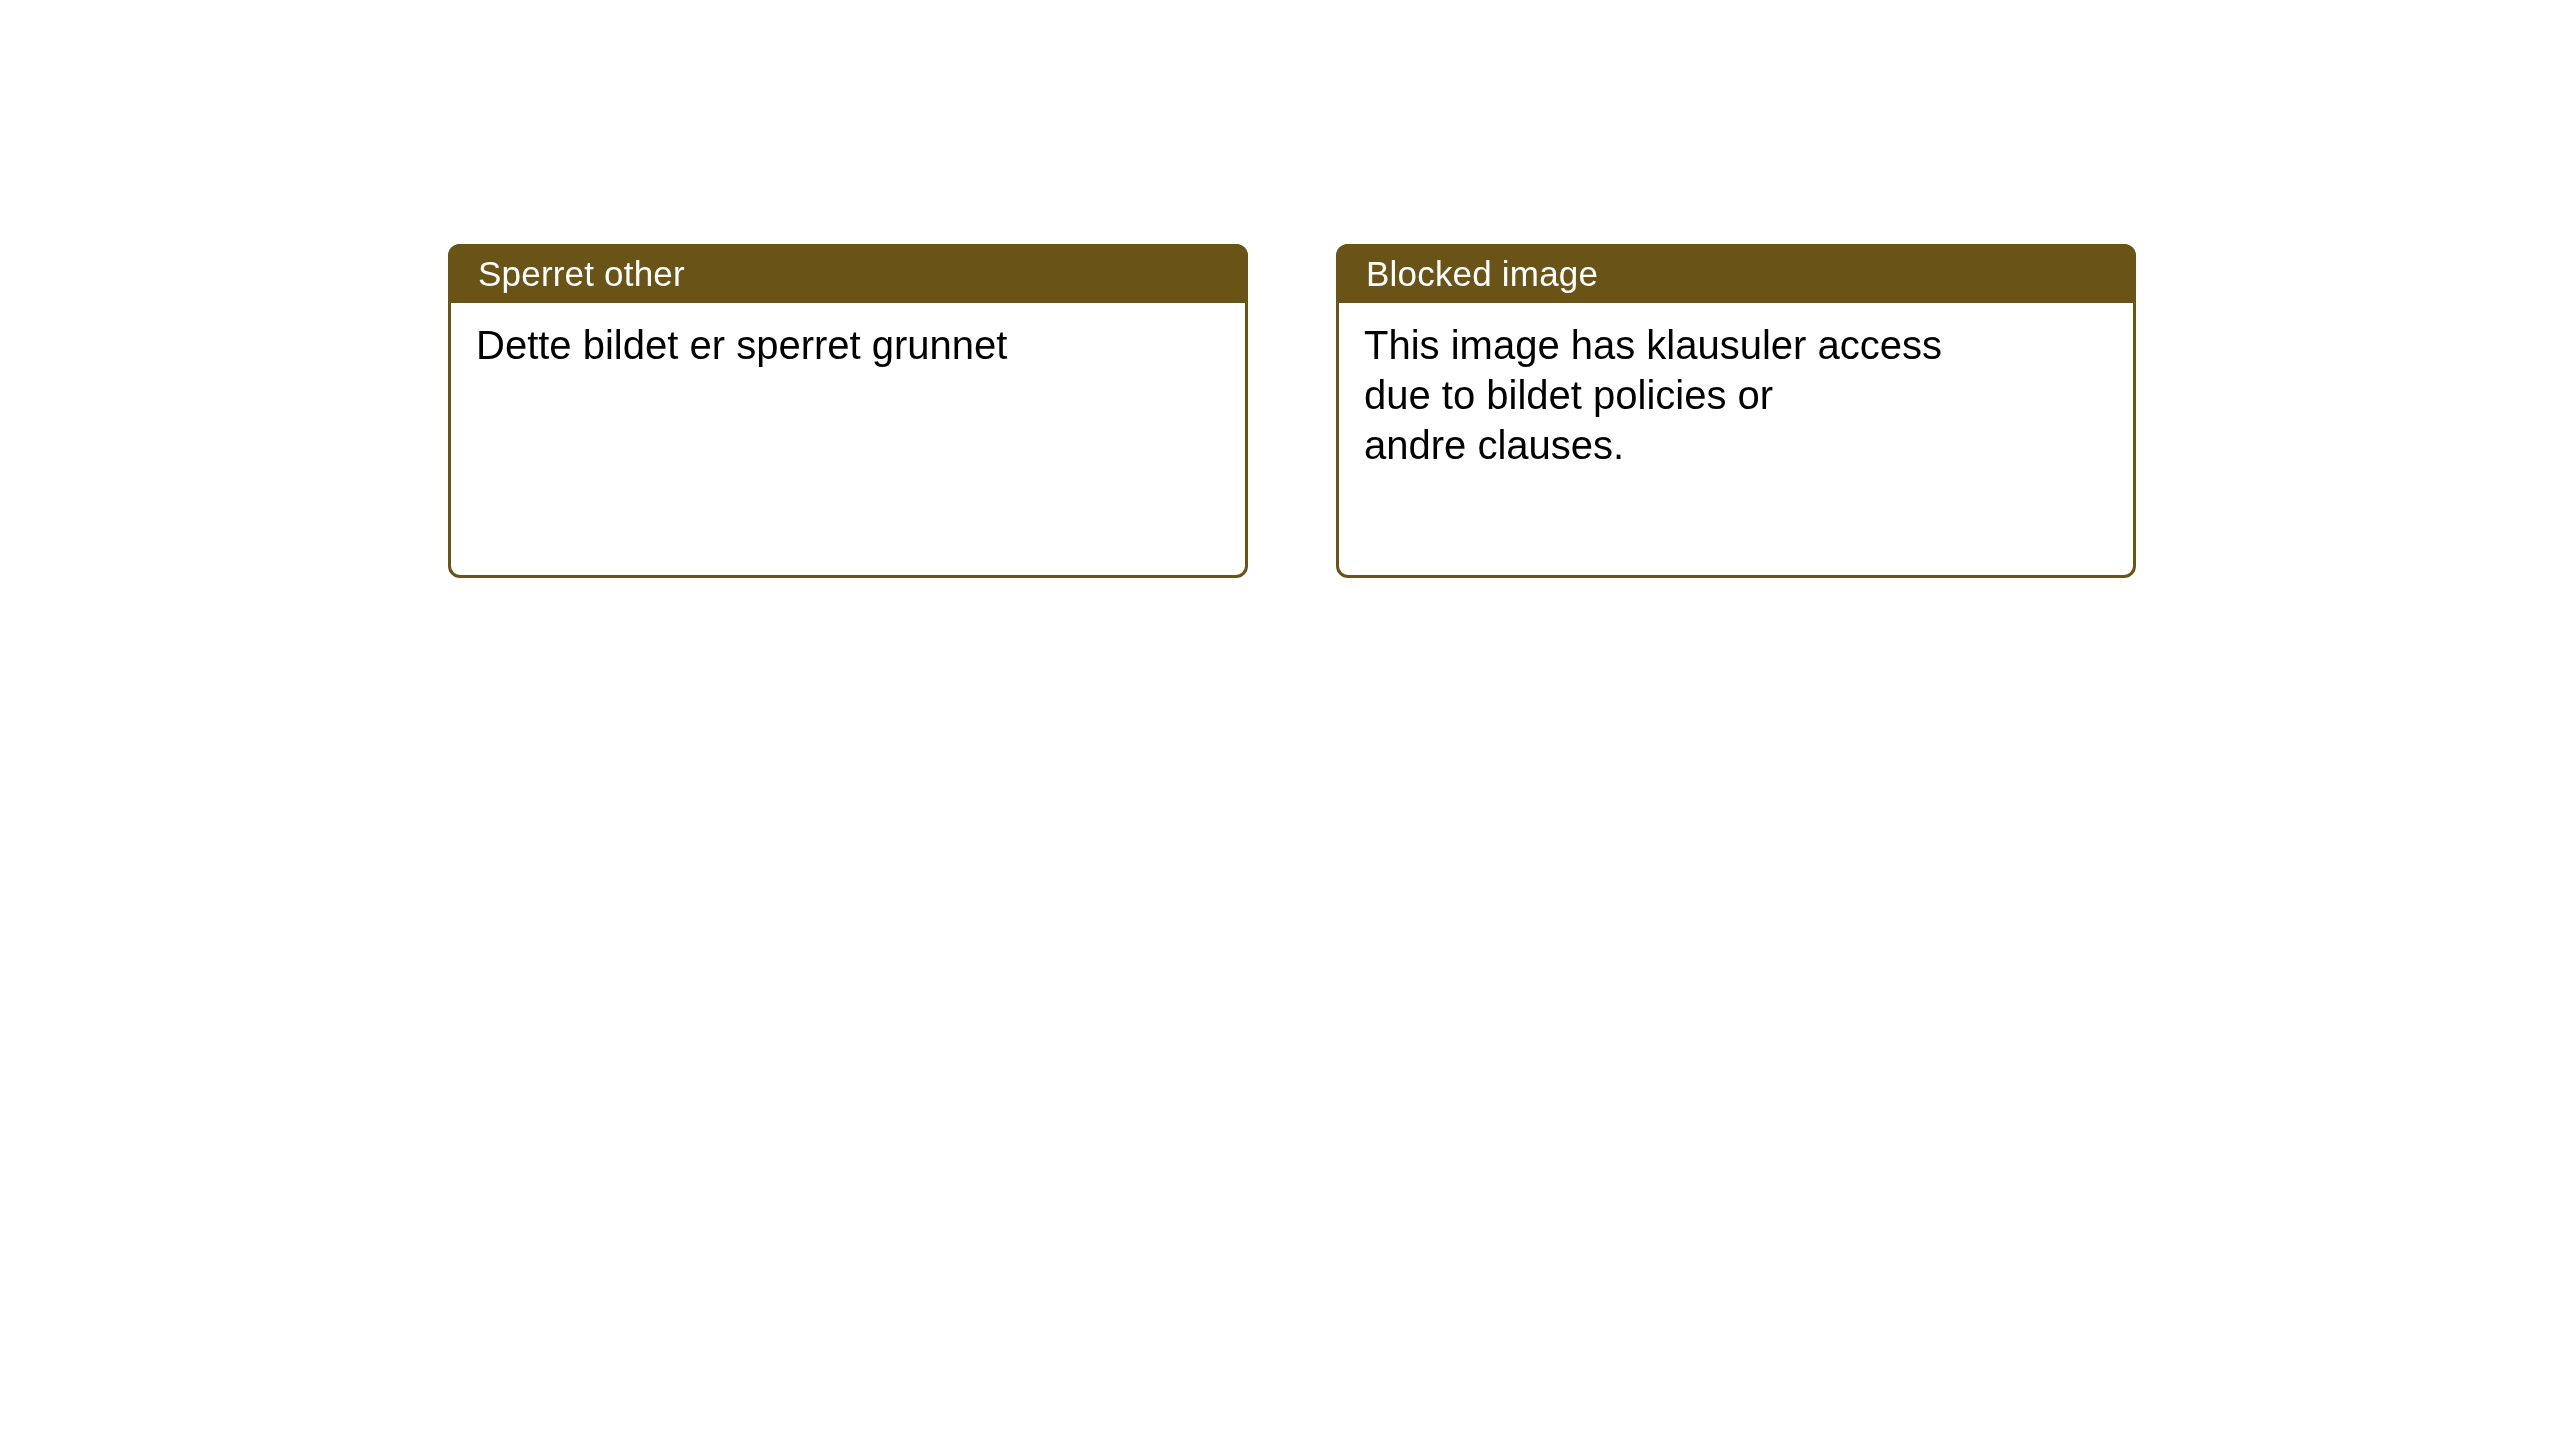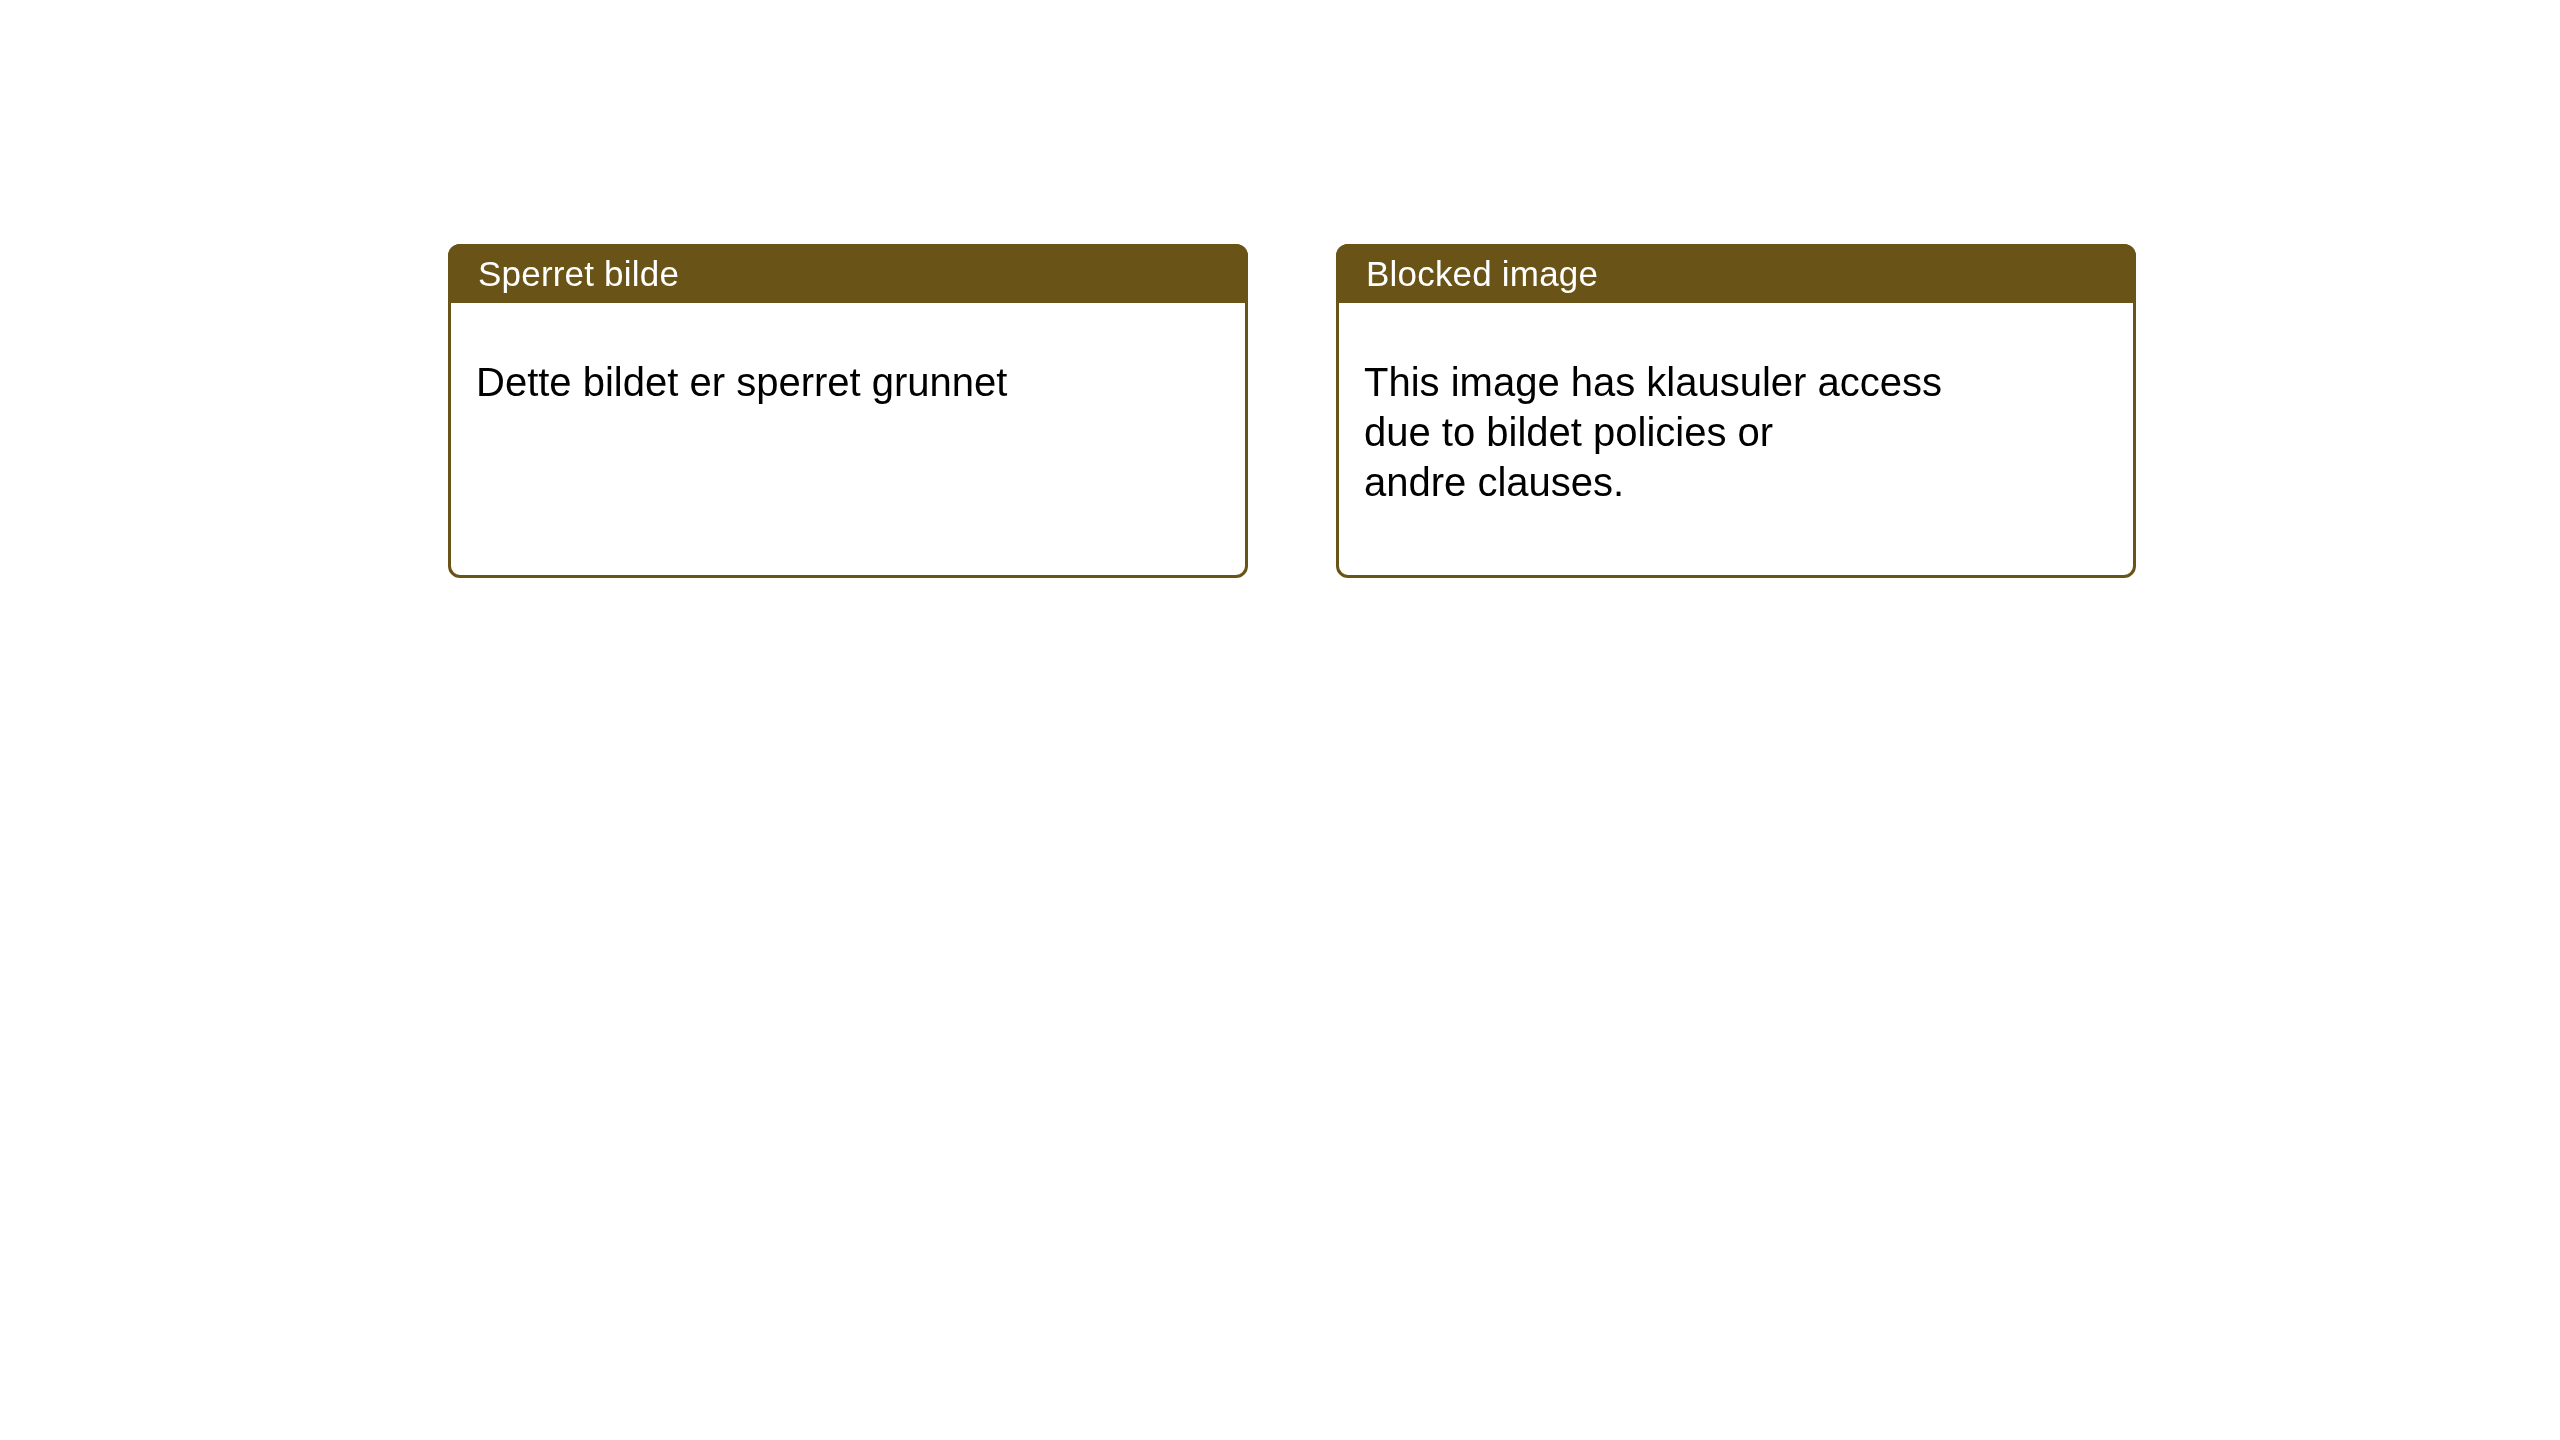--- a/index.html
+++ b/index.html
@@ -41,38 +41,38 @@
   }
   .card-title {
     color: #ffffff;
     font-size: 35px;
     line-height: 1;
     letter-spacing: 0.2px;
     font-weight: 400;
   }
   .card-body {
     box-sizing: border-box;
-    padding: 54px 24px 0 25px;
+    padding: 17px 24px 0 25px;
     color: #000000;
   }
   .body-line {
     font-size: 40px;
     line-height: 50px;
     font-weight: 400;
     white-space: nowrap;
   }
 </style>
 </head>
 <body>
 
 <div class="stage">
 
   <div class="card card-left">
     <div class="card-header">
-      <span class="card-title">Sperret bilde</span>
+      <span class="card-title">Sperret other</span>
     </div>
     <div class="card-body">
       <div class="body-line">Dette bildet er sperret grunnet</div>
     </div>
   </div>
 
   <div class="card card-right">
     <div class="card-header">
       <span class="card-title">Blocked image</span>
     </div>

